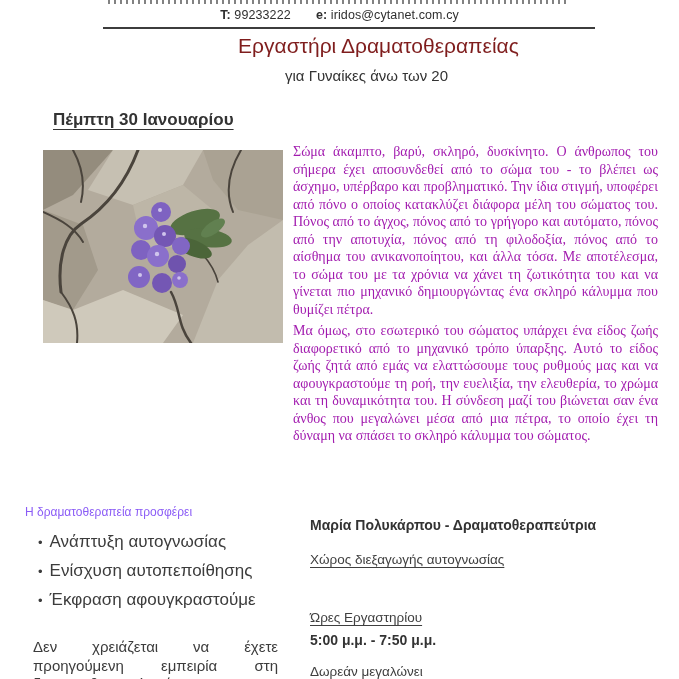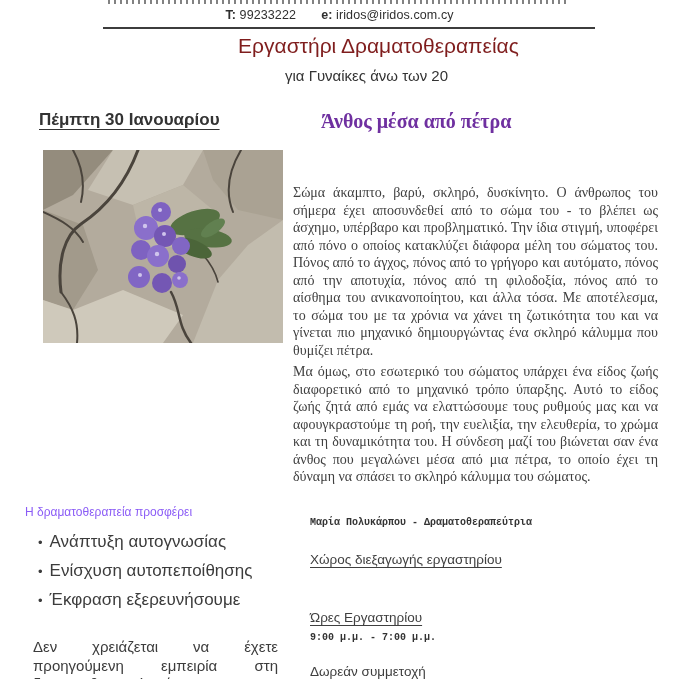--- a/index.html
+++ b/index.html
@@ -30,21 +30,21 @@
   .page-title{
     position:absolute;left:66px;top:34px;width:625px;
     text-align:center;font-size:21px;font-weight:normal;color:#7f1d1d;
   }
   .page-subtitle{
     position:absolute;left:54px;top:67px;width:625px;
     text-align:center;font-size:15px;color:#333333;
   }
   
   .date-heading{
-    position:absolute;left:39px;top:110px;
+    position:absolute;left:53px;top:110px;
     font-size:17px;font-weight:bold;color:#333333;
     text-decoration:underline;text-underline-offset:4px;
   }
   .flower-photo{
     position:absolute;left:43px;top:150px;width:240px;height:193px;
   }
   .intro-para{
     position:absolute;left:33px;top:360px;width:245px;
     font-size:13px;line-height:18px;text-align:justify;color:#3c3c3c;
   }
@@ -69,47 +69,47 @@
   }
   
   .article-heading{
     position:absolute;left:321px;top:110px;
     font-family:"Liberation Serif","DejaVu Serif",serif;
     font-size:20px;font-weight:bold;color:#6f30a0;
   }
   .article-para{
     position:absolute;left:293px;width:365px;
     font-family:"Liberation Serif","DejaVu Serif",serif;
-    font-size:14px;line-height:17.5px;text-align:justify;color:#404040;margin-top:41px;
+    font-size:14px;line-height:17.5px;text-align:justify;color:#a21caf;
   }
   .article-para.p1{top:143px;}
   .article-para.p2{top:322px;}
   .info-label{
     position:absolute;left:310px;
     font-size:13.5px;color:#3f3f3f;
     text-decoration:underline;text-underline-offset:3px;
   }
   .info-value{
     position:absolute;left:310px;
-    font-size:10px;font-weight:bold;color:#333333;font-family:Liberation Mono, monospace;
+    font-size:14px;font-weight:bold;color:#333333;
   }
 </style>
 </head>
 <body>
 
 <div class="page">
 
   <div class="top-clipped"></div>
 
   <div class="contact-line">
     <b>T:</b>
     <span>99233222</span>
     <span class="contact-gap"></span>
     <b>e:</b>
-    <span>iridos@iridos.com.cy</span>
+    <span>iridos@cytanet.com.cy</span>
   </div>
   <div class="header-rule"></div>
 
   <div class="page-title">Εργαστήρι Δραματοθεραπείας</div>
   <div class="page-subtitle">για Γυναίκες άνω των 20</div>
 
   <div class="date-heading">Πέμπτη 30 Ιανουαρίου</div>
 
   <div class="flower-photo">
     <svg width="240" height="193" viewBox="0 0 240 193" xmlns="http://www.w3.org/2000/svg">
@@ -162,31 +162,30 @@
         <circle cx="136" cy="128" r="1.8" fill="#cfc4ec"></circle>
       </g>
     </svg>
   </div>
 
 
   <div class="offers-heading">Η δραματοθεραπεία προσφέρει</div>
   <ul class="offers-list">
     <li>Ανάπτυξη αυτογνωσίας</li>
     <li>Ενίσχυση αυτοπεποίθησης</li>
-    <li>Έκφραση εξερευνήσουμε</li>
+    <li>Έκφραση αφουγκραστούμε</li>
   </ul>
 
   <div class="note-para">Δεν χρειάζεται να έχετε προηγούμενη εμπειρία στη δραματοθεραπεία μόνο</div>
 
-  <div class="article-heading">Άνθος μέσα από πέτρα</div>
   <div class="article-para p1">Σώμα άκαμπτο, βαρύ, σκληρό, δυσκίνητο. Ο άνθρωπος του σήμερα έχει αποσυνδεθεί από το σώμα του - το βλέπει ως άσχημο, υπέρβαρο και προβληματικό. Την ίδια στιγμή, υποφέρει από πόνο ο οποίος κατακλύζει διάφορα μέλη του σώματος του. Πόνος από το άγχος, πόνος από το γρήγορο και αυτόματο, πόνος από την αποτυχία, πόνος από τη φιλοδοξία, πόνος από το αίσθημα του ανικανοποίητου, και άλλα τόσα. Με αποτέλεσμα, το σώμα του με τα χρόνια να χάνει τη ζωτικότητα του και να γίνεται πιο μηχανικό δημιουργώντας ένα σκληρό κάλυμμα που θυμίζει πέτρα.</div>
   <div class="article-para p2">Μα όμως, στο εσωτερικό του σώματος υπάρχει ένα είδος ζωής διαφορετικό από το μηχανικό τρόπο ύπαρξης. Αυτό το είδος ζωής ζητά από εμάς να ελαττώσουμε τους ρυθμούς μας και να αφουγκραστούμε τη ροή, την ευελιξία, την ελευθερία, το χρώμα και τη δυναμικότητα του. Η σύνδεση μαζί του βιώνεται σαν ένα άνθος που μεγαλώνει μέσα από μια πέτρα, το οποίο έχει τη δύναμη να σπάσει το σκληρό κάλυμμα του σώματος.</div>
 
   <div class="info-value" style="top:517px">Μαρία Πολυκάρπου - Δραματοθεραπεύτρια</div>
 
-  <div class="info-label" style="top:552px">Χώρος διεξαγωγής εργαστηρίου</div>
+  <div class="info-label" style="top:552px">Χώρος διεξαγωγής αυτογνωσίας</div>
 
   <div class="info-label" style="top:610px">Ώρες Εργαστηρίου</div>
-  <div class="info-value" style="top:632px">9:00 μ.μ. - 7:00 μ.μ.</div>
+  <div class="info-value" style="top:632px">5:00 μ.μ. - 7:50 μ.μ.</div>
 
-  <div class="info-label" style="top:664px">Δωρεάν συμμετοχή</div>
+  <div class="info-label" style="top:664px">Δωρεάν μεγαλώνει</div>
 
 </div>
 
 </body></html>

